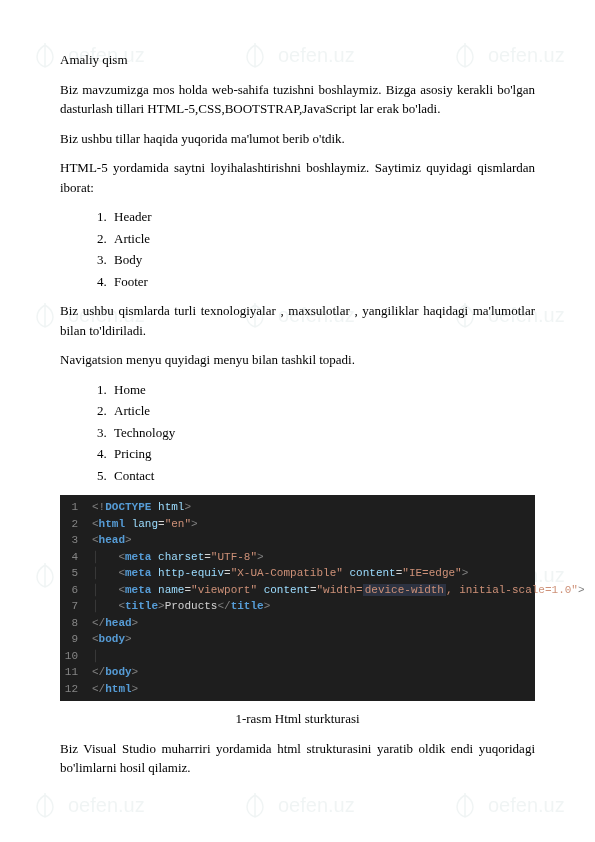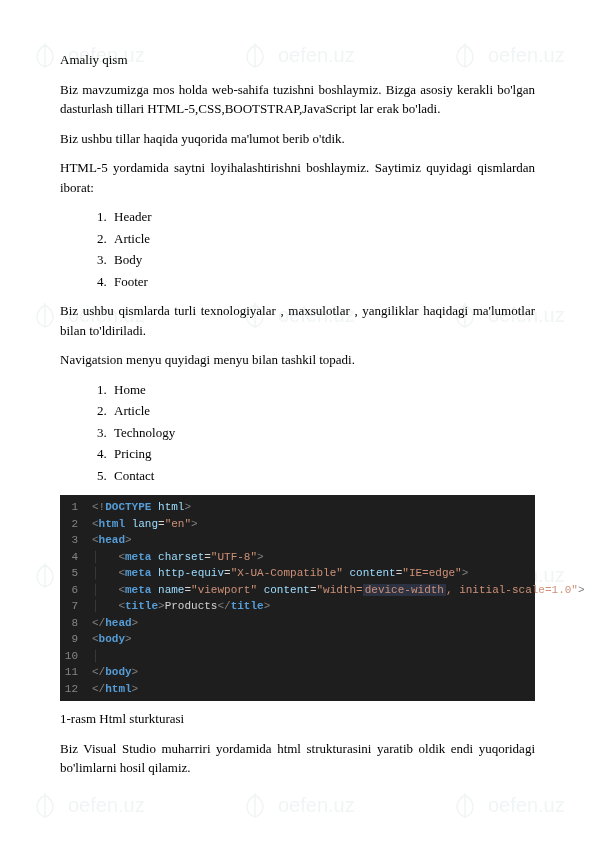--- a/index.html
+++ b/index.html
@@ -57,21 +57,21 @@
       user-select: none;
       flex-shrink: 0;
     }
     .code-text { flex: 1; }
     .tok-bracket { color: #808080; }
     .tok-tag { color: #569cd6; font-weight: bold; }
     .tok-attr { color: #9cdcfe; }
     .tok-string { color: #ce9178; }
     .tok-text { color: #d4d4d4; }
     .indent-guide { color: #404040; }
-    .caption { margin: 6px 0 10px 0; }
+    .caption { text-align: center; margin: 6px 0 10px 0; }
     .highlight-box {
       background: rgba(80, 100, 150, 0.3);
       padding: 0 2px;
     }
   </style>
 </head>
 <body>
 
 <div class="watermark-layer">
   <div class="watermark" style="top:40px; left:30px;">

